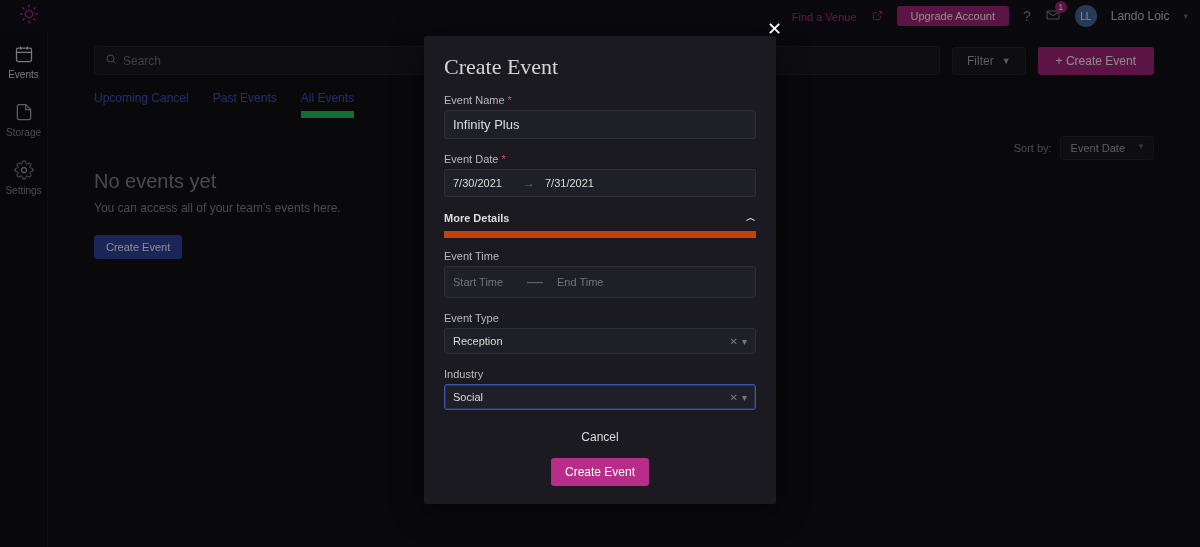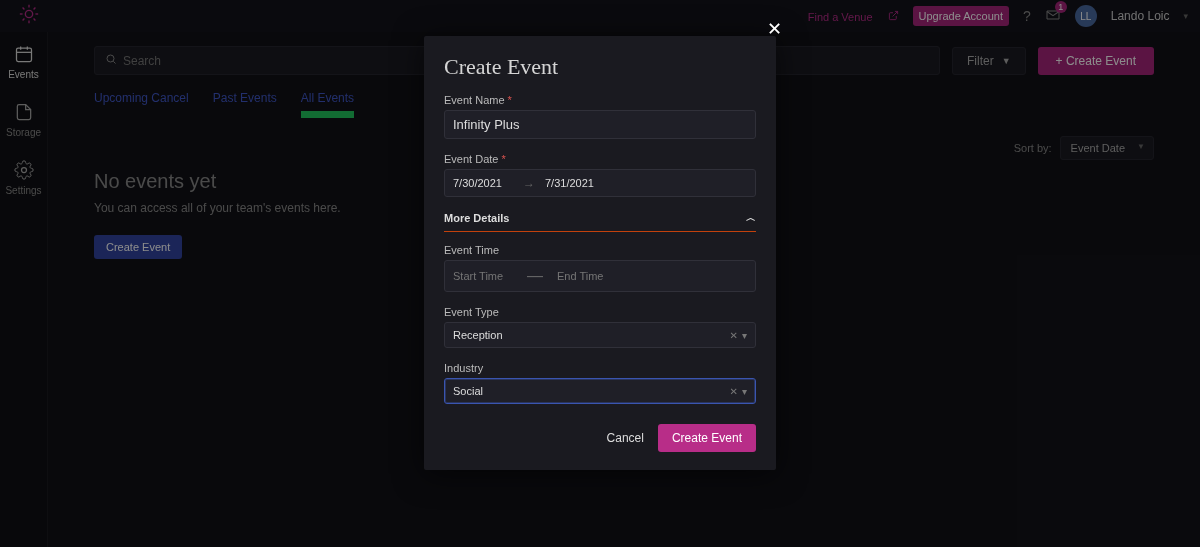--- a/index.html
+++ b/index.html
@@ -29,21 +29,21 @@
     display: flex;
     align-items: center;
     gap: 14px;
     font-size: 11px;
   }
   .find-venue { color: #b42c87; display:flex; align-items:flex-end; gap:15px; }
   .upgrade-btn {
     background: #a7267b;
     color: #fff;
     border: none;
-    padding: 4px 6px;
+    padding: 4px 14px;
     border-radius: 3px;
     font-size: 11px;
     cursor: pointer;
   }
   .help-icon { color:#888; font-size:14px; cursor:pointer;}
   .notif { position: relative; color:#888; cursor:pointer;}
   .notif-badge {
     position:absolute; top:-6px; right:-6px;
     background:#a7267b; color:#fff; font-size:9px;
     width:12px; height:12px; border-radius:50%;
@@ -129,34 +129,34 @@
   .text-input {
     width:100%; background:#1f1f27; border:1px solid #303039; color:#ddd;
     padding:6px 8px; border-radius:3px; font-size:13px; outline:none;
   }
   .date-row { display:flex; align-items:center; gap:10px; background:#1f1f27; border:1px solid #303039; border-radius:3px; padding:6px 8px;}
   .date-row .d { color:#ddd; font-size:11px; width:60px;}
   .arrow { color:#666; font-size:12px;}
   .section { margin-bottom:14px;}
   .more-details {
     display:flex; justify-content:space-between; align-items:center;
-    border-bottom:1px solid #c2410c; padding-bottom:6px; margin-bottom:12px;
+    border-bottom:7px solid #c2410c; padding-bottom:6px; margin-bottom:12px;
     font-size:11px; color:#ddd; font-weight:600; cursor:pointer;
   }
   .time-row { display:flex; align-items:center; gap:14px; background:#1f1f27; border:1px solid #303039; border-radius:3px; padding:6px 8px;}
   .time-row input { background:transparent; border:none; color:#888; font-size:11px; width:60px; outline:none;}
   .time-dash { color:#666;}
   .select-box {
     display:flex; justify-content:space-between; align-items:center;
     background:#1f1f27; border:1px solid #303039; border-radius:3px;
     padding:6px 8px; font-size:11px; color:#ddd; cursor:pointer;
   }
   .select-box.focused { border-color:#3a55b0; box-shadow:0 0 0 1px rgba(58,85,176,0.4) inset;}
   .select-icons { display:flex; gap:4px; color:#777; font-size:10px;}
-  .modal-actions { display:flex; justify-content:flex-end; gap:14px; margin-top:20px; align-items:center;}
+  .modal-actions { display:flex; justify-content:flex-end; gap:14px; margin-top:20px; align-items:center;flex-direction:column;}
   .cancel-link { color:#ddd; font-size:12px; cursor:pointer;}
   .submit-btn { background:#b82d88; color:#fff; border:none; padding:7px 14px; border-radius:3px; font-size:12px; cursor:pointer;}
 </style>
 </head>
 <body>
 
 <div class="topbar">
   <div class="logo">
     <svg width="22" height="22" viewBox="0 0 24 24">
         <g fill="none" stroke="#b42c87" stroke-width="1.5">

